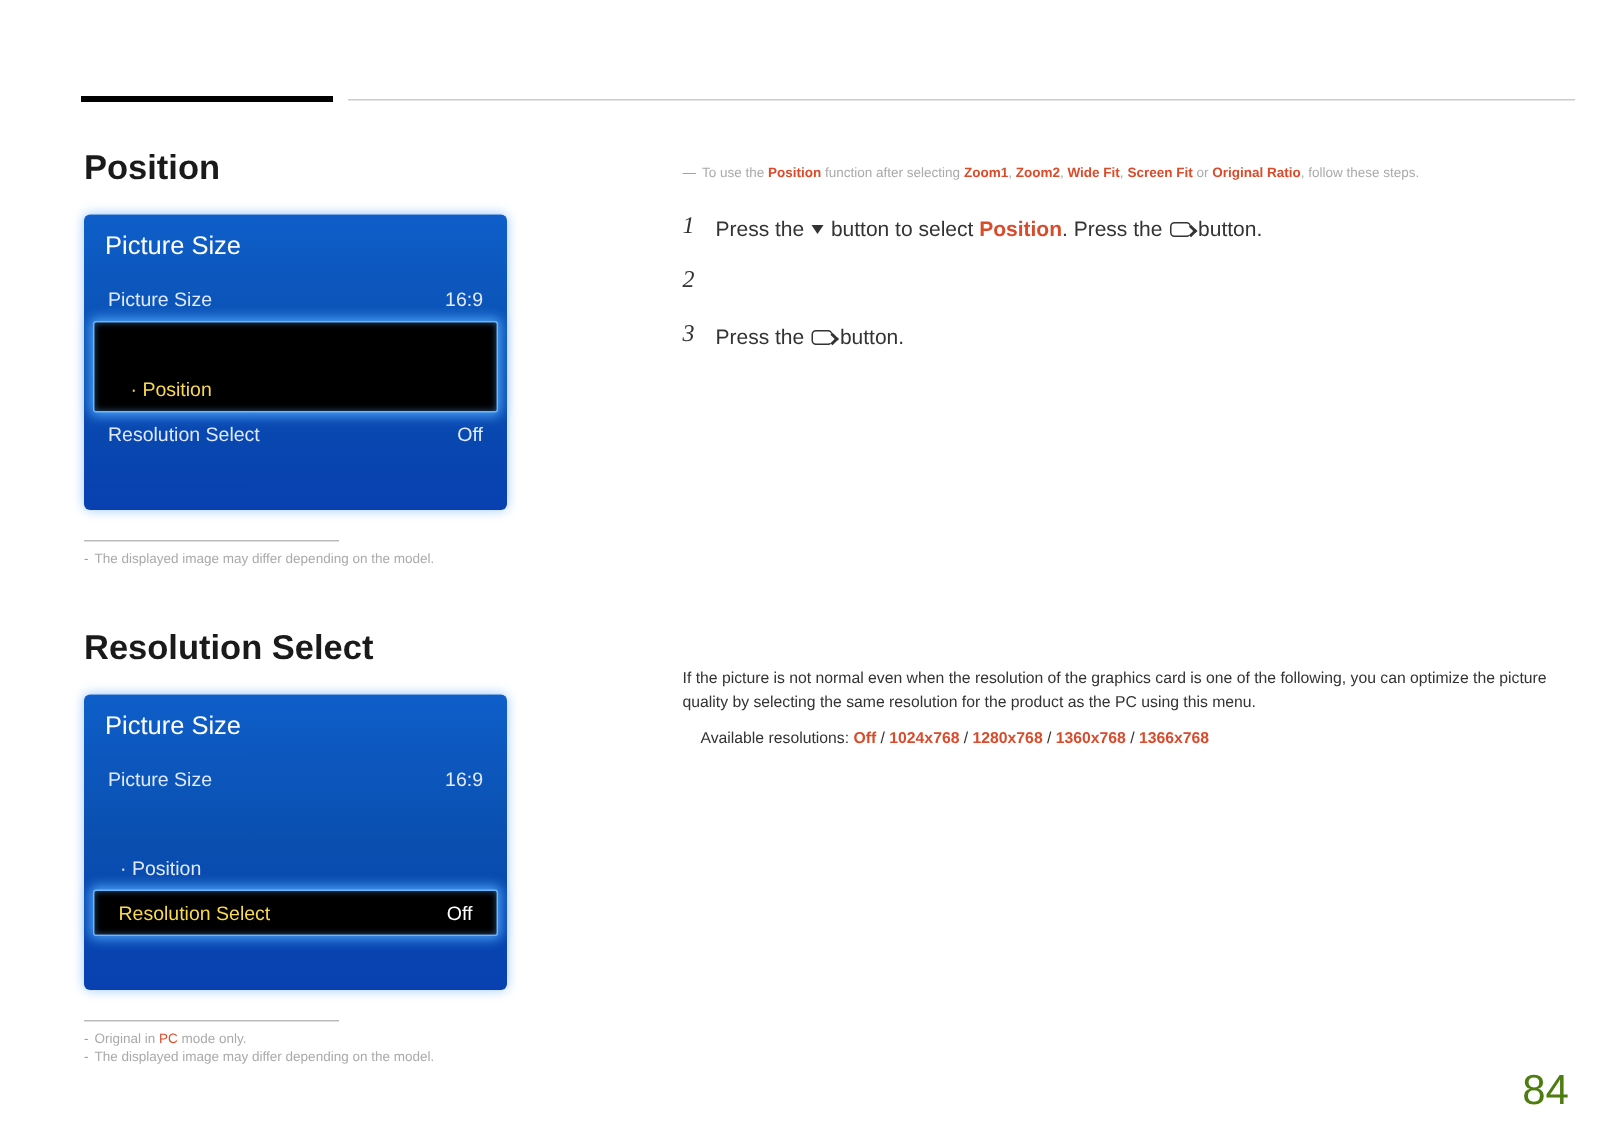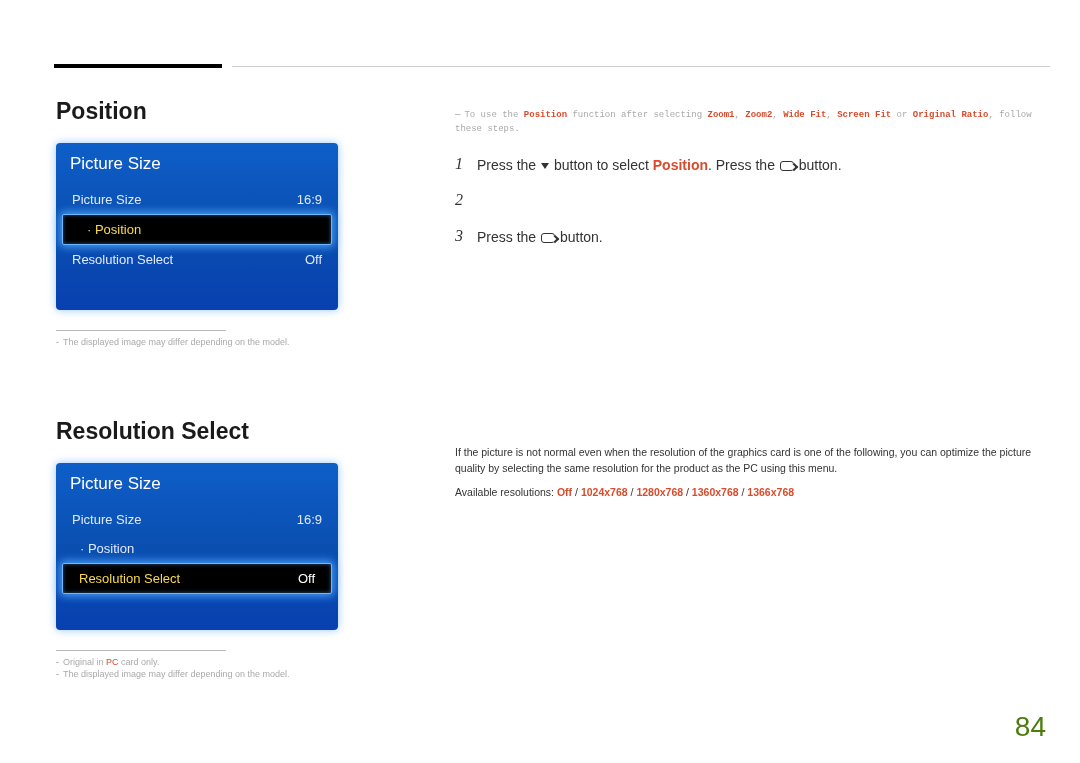--- a/index.html
+++ b/index.html
@@ -50,21 +50,21 @@
     padding: 11px 14px 11px 14px;
   }
   .osd-row {
     display: flex;
     justify-content: space-between;
     align-items: center;
     padding: 7px 16px;
     color: #e0eaff;
     font-size: 13px;
   }
-  .osd-row .indent { padding-left: 8px; }
+  .osd-row .indent { padding-left: 8px; margin-top: 30px; }
   .osd-row.highlight {
     margin: 0 6px;
     background: #000;
     border: 1px solid #6fb6ff;
     box-shadow: 0 0 8px 2px rgba(80,170,255,0.9), inset 0 0 4px rgba(90,170,255,0.5);
     border-radius: 2px;
   }
   .osd-row.highlight.yellow .label { color: #f9d94e; }
   .osd-row.highlight.yellow .val { color: #f9d94e; }
   .osd-row.highlight-res {
@@ -160,21 +160,21 @@
     <div class="osd-row">
       <span class="label">Resolution Select</span>
       <span class="val">Off</span>
     </div>
   </div>
   <div class="footnote-rule"></div>
   <div class="footnote"><span class="dash">-</span><span>The displayed image may differ depending on the model.</span></div>
 </div>
 
 <div class="right-col" style="top:103px; width:580px;">
-  <div class="gray-note" style="margin-top:6px;font-family:Liberation Mono, monospace;">
+  <div class="gray-note" style="margin-top:6px;">
     <span class="dash">―</span><span>To use the </span><span class="orange">Position</span><span> function after selecting </span><span class="orange">Zoom1</span>, <span class="orange">Zoom2</span>, <span class="orange">Wide Fit</span>, <span class="orange">Screen Fit</span><span> or </span><span class="orange">Original Ratio</span><span>, follow these steps.</span>
   </div>
   <div style="margin-top:16px;">
     <div class="step-row">
       <div class="step-num">1</div>
       <div class="step-text">
         <span>Press the </span><span class="tri-down"></span><span> button to select </span><span class="orange">Position</span><span>. Press the </span><span class="icon-btn enter"></span><span> button.</span>
       </div>
     </div>
     <div class="step-row">
@@ -199,24 +199,24 @@
     </div>
     <div class="osd-row">
       <span class="label indent">·  Position</span>
     </div>
     <div class="osd-row highlight-res">
       <span class="label">Resolution Select</span>
       <span class="val">Off</span>
     </div>
   </div>
   <div class="footnote-rule"></div>
-  <div class="footnote"><span class="dash">-</span><span>Original in </span><span class="highlight-text">PC</span><span> card only.</span></div>
+  <div class="footnote"><span class="dash">-</span><span>Original in </span><span class="highlight-text">PC</span><span> mode only.</span></div>
   <div class="footnote"><span class="dash">-</span><span>The displayed image may differ depending on the model.</span></div>
 </div>
 
 <div class="right-col" style="top:445px; width:590px;">
   <div>If the picture is not normal even when the resolution of the graphics card is one of the following, you can optimize the picture quality by selecting the same resolution for the product as the PC using this menu.</div>
-  <div style="margin-top:8px;">
+  <div style="margin-top:8px;margin-left:12px;">
     <span>Available resolutions: </span><span class="orange">Off</span> / <span class="orange">1024x768</span> / <span class="orange">1280x768</span> / <span class="orange">1360x768</span> / <span class="orange">1366x768</span>
   </div>
 </div>
 
 <div class="page-num">84</div>
 
 </body></html>

